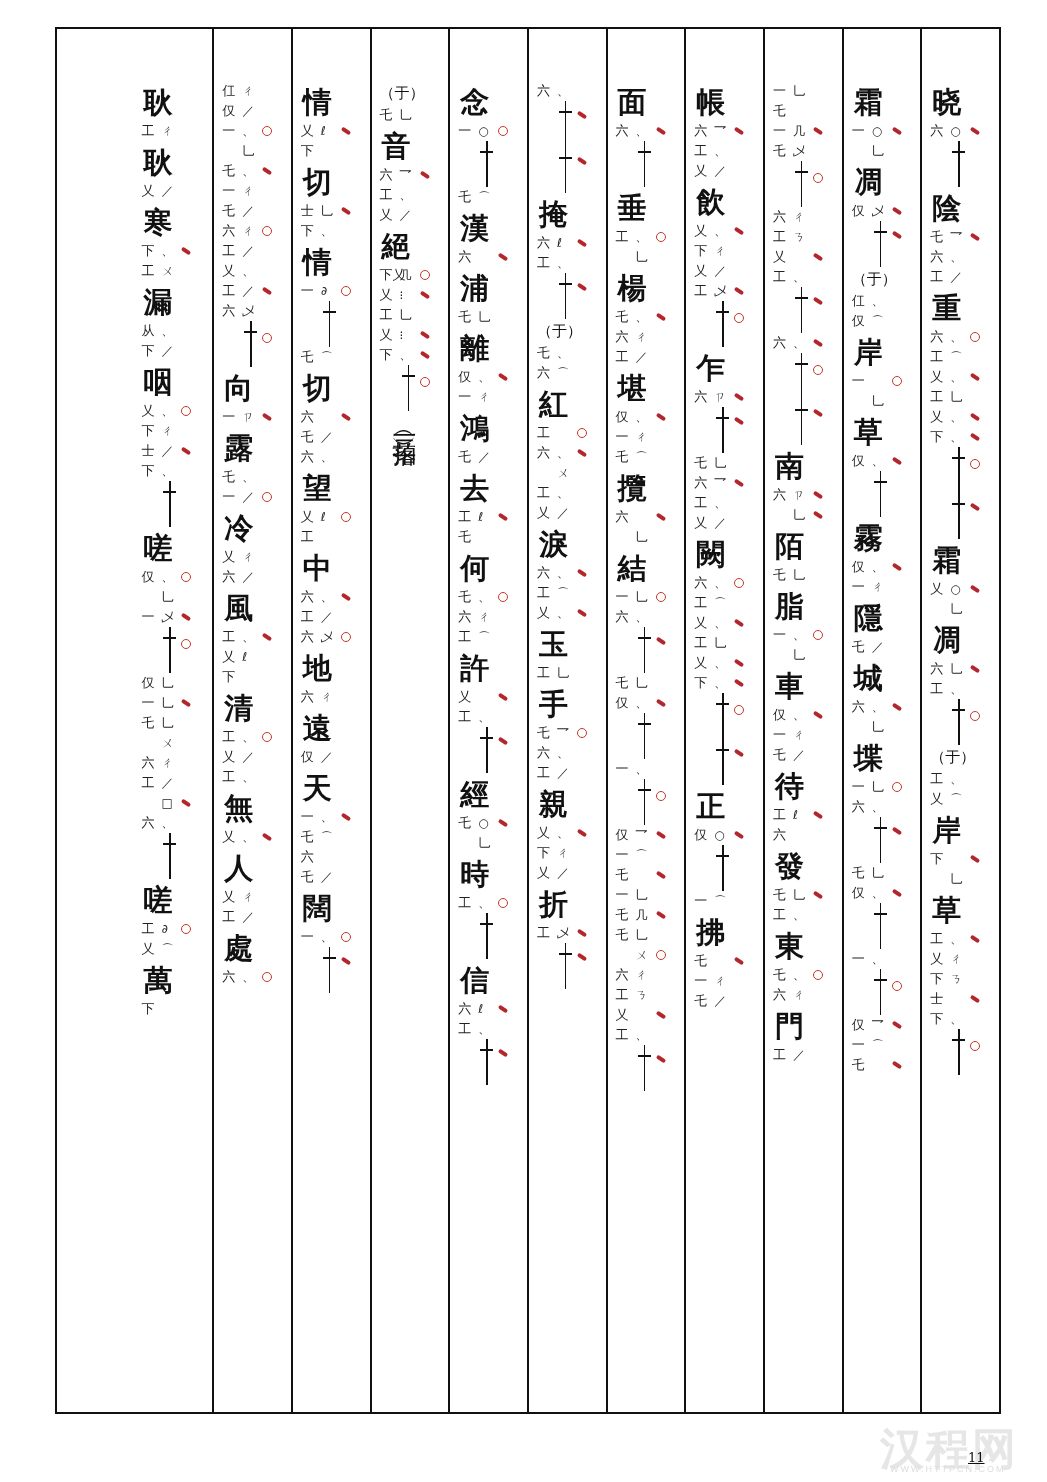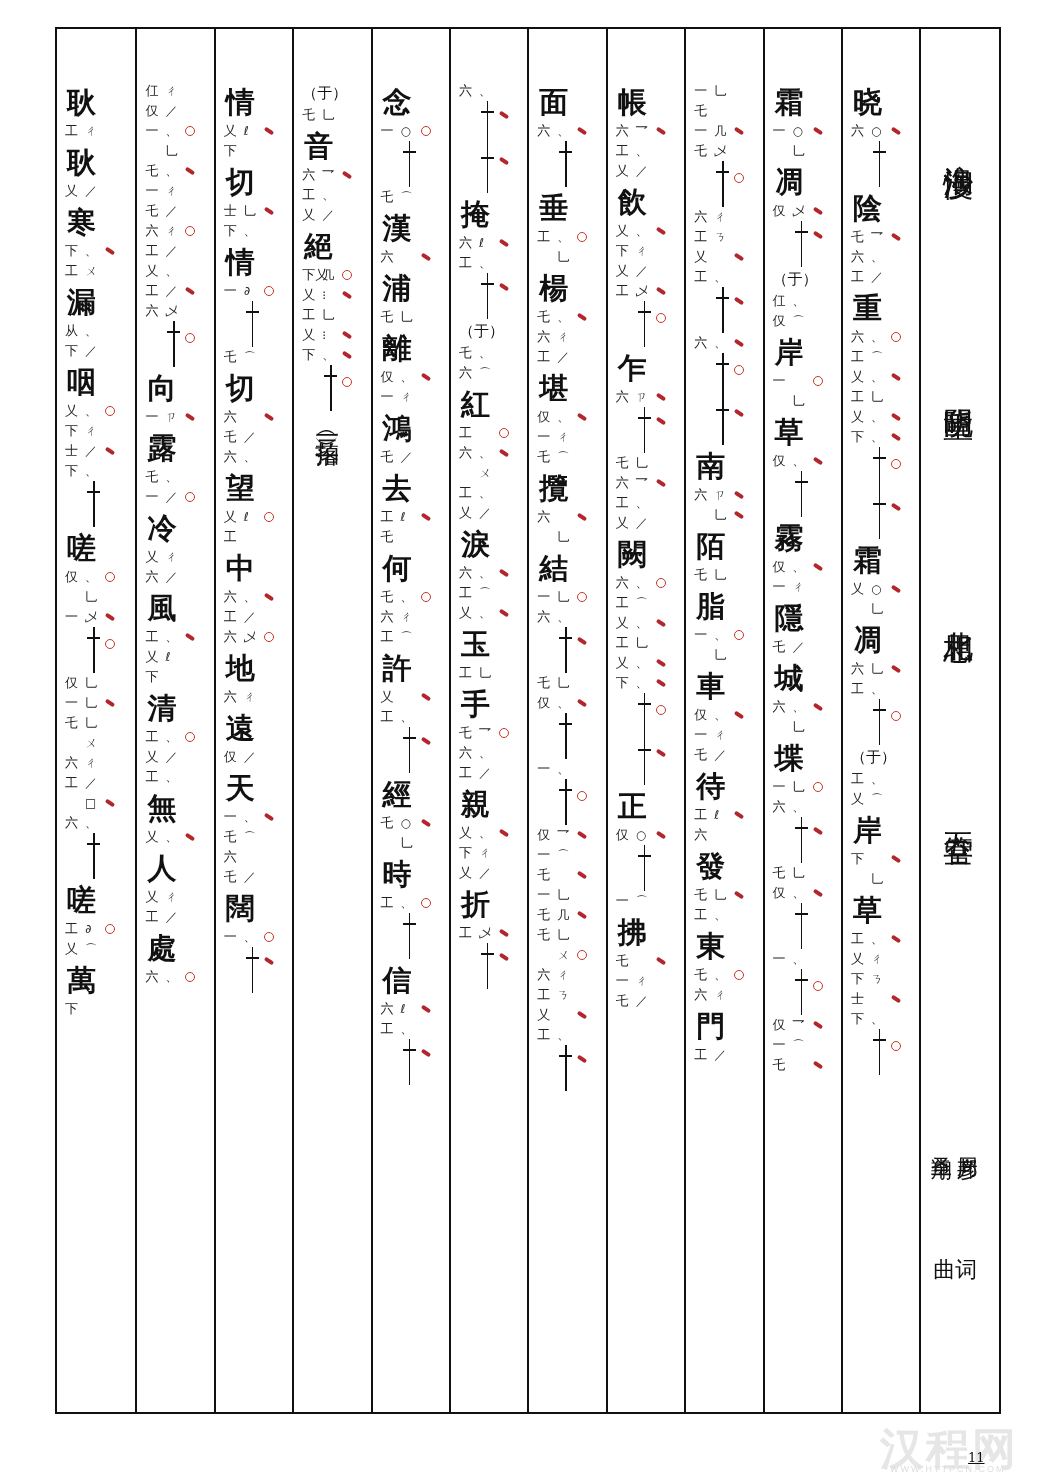--- a/index.html
+++ b/index.html
@@ -34,33 +34,20 @@
   .footer-page { position: absolute; left: 968px; top: 1450px; font-size: 13px; text-decoration: underline; }
   .watermark { position: absolute; left: 880px; top: 1420px; font-size: 44px; color: #e6e6e6; font-weight: bold;
                font-family: "DejaVu Sans", sans-serif; letter-spacing: 2px; }
   .watermark-sub { position: absolute; left: 890px; top: 1464px; font-size: 9px; color: #ddd; letter-spacing: 2px;
                    font-family: Liberation Sans, sans-serif; }
 </style>
 </head>
 <body>
 
 <div class="page">
-  <div class="col title-col">
-    <div class="title-stack">
-      <div class="tt" style="top:112px">浪淘沙慢</div>
-      <div class="tt" style="top:355px">晓阴重</div>
-      <div class="tt" style="top:578px">北相思</div>
-      <div class="tt" style="top:780px">五空管</div>
-      <div class="authors">
-        <div class="author">周邦彦</div>
-        <div class="author">卓圣翔</div>
-      </div>
-      <div class="credit">曲词</div>
-    </div>
-  </div>
   <div class="col music">
       <div class="stack">
         <div class="lyric">晓</div>
         <div class="row">
           <span class="p">六</span>
           <span class="m">○</span>
           <span class="acc red-tick"></span>
         </div>
         <div class="stem"></div>
         <div class="lyric">陰</div>

